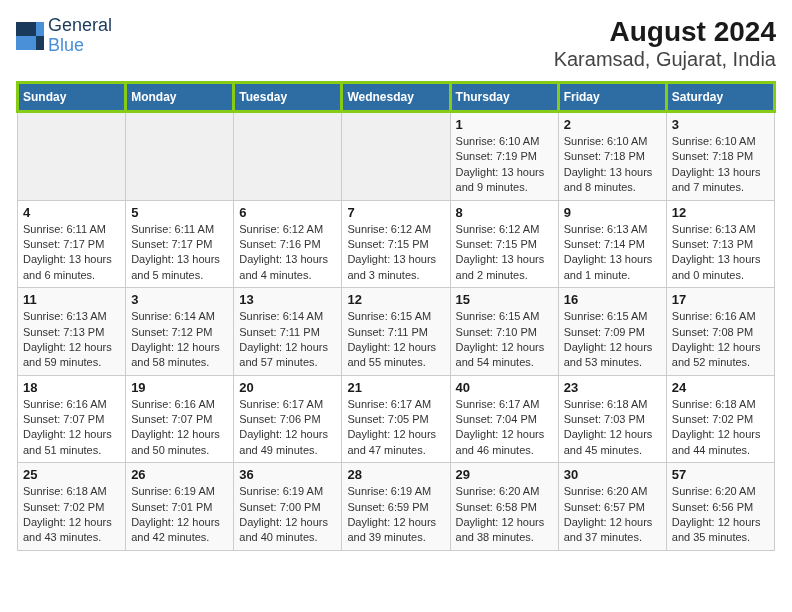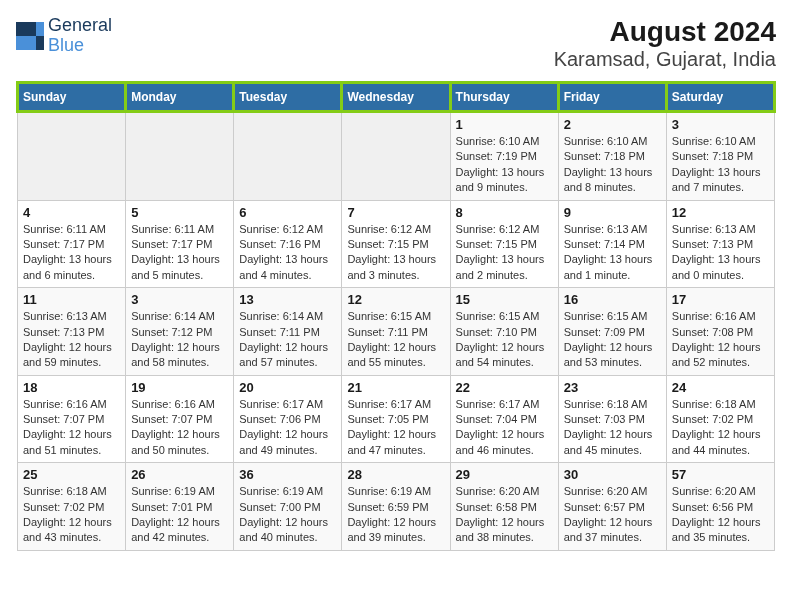--- a/index.html
+++ b/index.html
@@ -273,21 +273,21 @@
 and 49 minutes.</div>
         </td>
         <td>
           <span class="day-num">21</span>
           <div class="day-info" style="white-space: pre-line;">Sunrise: 6:17 AM
 Sunset: 7:05 PM
 Daylight: 12 hours
 and 47 minutes.</div>
         </td>
         <td>
-          <span class="day-num">22</span>
+          <span class="day-num">40</span>
           <div class="day-info" style="white-space: pre-line;">Sunrise: 6:17 AM
 Sunset: 7:04 PM
 Daylight: 12 hours
 and 46 minutes.</div>
         </td>
         <td>
           <span class="day-num">23</span>
           <div class="day-info" style="white-space: pre-line;">Sunrise: 6:18 AM
 Sunset: 7:03 PM
 Daylight: 12 hours

